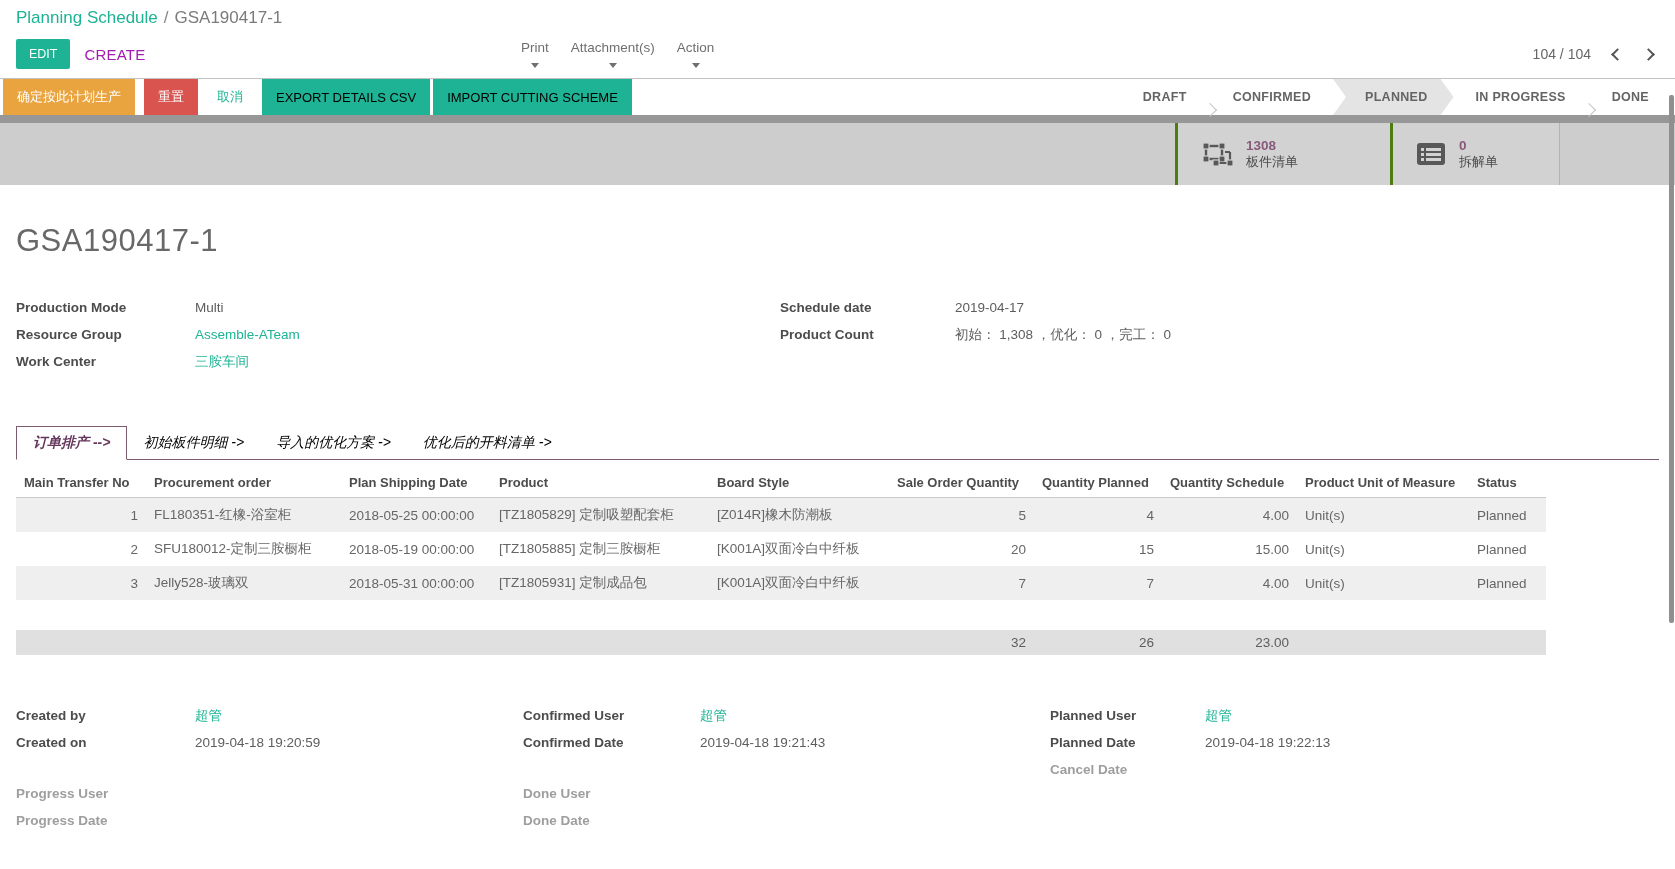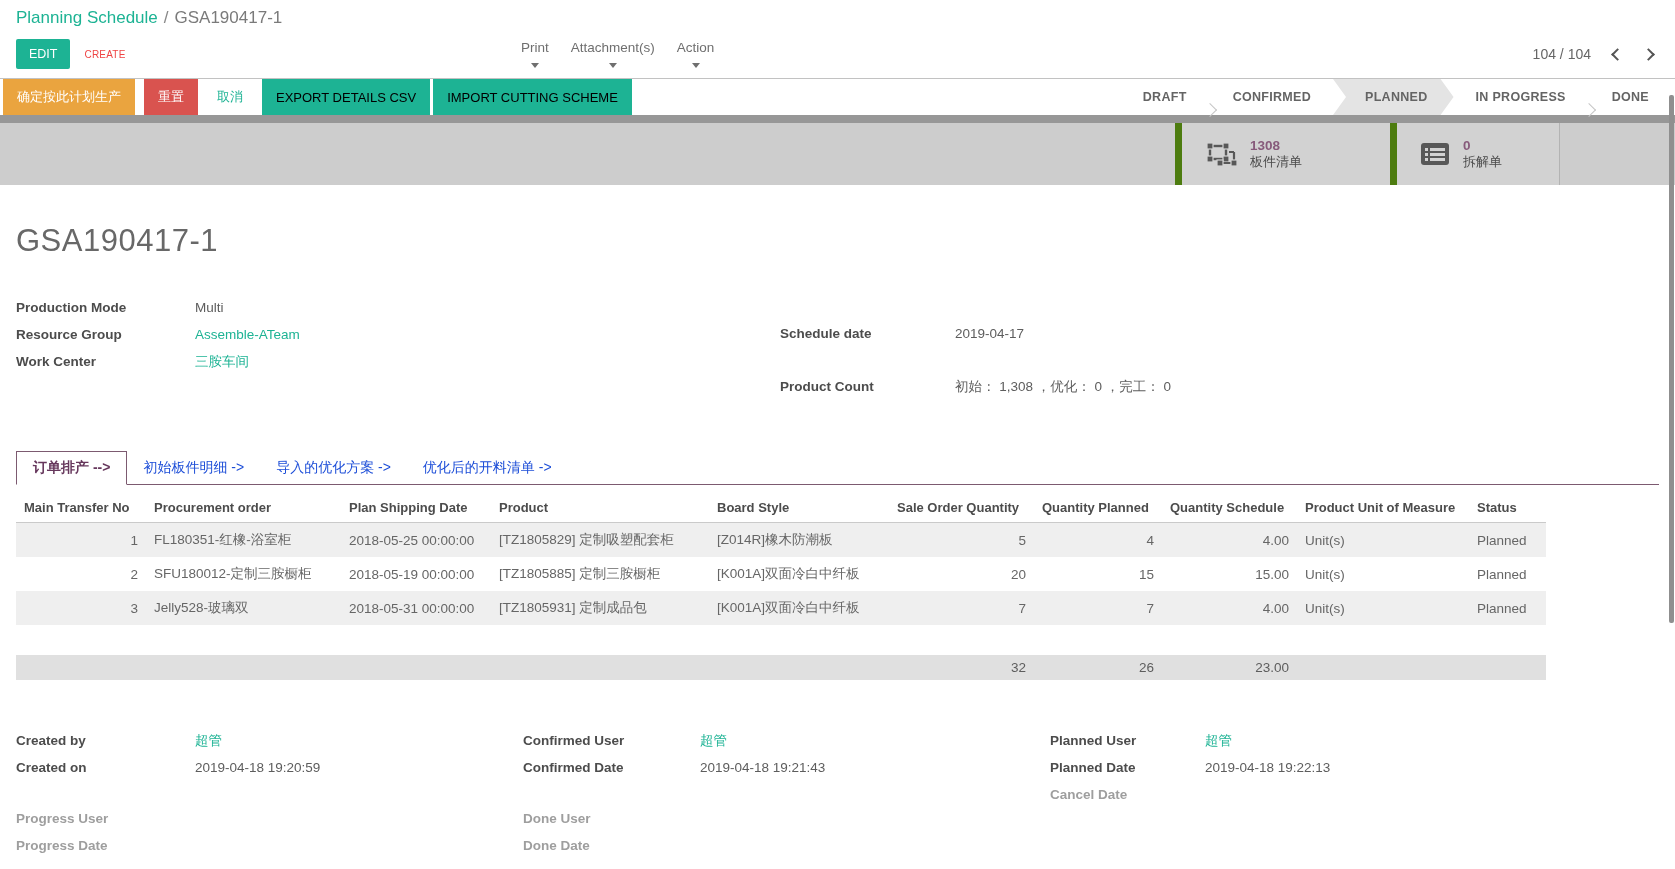--- a/index.html
+++ b/index.html
@@ -11,21 +11,21 @@
   .topbar { padding:6px 16px 0 16px; background:#fff; }
   .breadcrumb { font-size:17px; line-height:24px; }
   .breadcrumb .bc-parent { color:#1db394; cursor:pointer; }
   .breadcrumb .bc-sep { color:#888; padding:0 6px; }
   .breadcrumb .bc-current { color:#7a7a7a; }
 
   .control-row { display:flex; align-items:center; height:48px; }
   .cr-left { width:505px; display:flex; align-items:center; gap:14px; }
   .btn { border:none; cursor:pointer; font-family:inherit; }
   .btn-edit { background:#1db394; color:#fff; font-size:12.5px; padding:8px 13px; border-radius:2px; }
-  .link-create { color:#ef4444; font-size:10px; cursor:pointer; letter-spacing:.2px; }
+  .link-create { color:#a21caf; font-size:15px; cursor:pointer; letter-spacing:.2px; }
   .cr-center { display:flex; align-items:center; gap:22px; color:#6f6f6f; font-size:13.5px; }
   .dd { display:flex; align-items:center; gap:6px; cursor:pointer;flex-direction:column; }
   .caret { width:0; height:0; border-left:4px solid transparent; border-right:4px solid transparent; border-top:5px solid #6f6f6f; margin-top:2px; }
   .cr-right { margin-left:auto; display:flex; align-items:center; gap:22px; color:#5f5f5f; font-size:14px; }
   .pager-count { color:#666; }
   .chev { width:9px; height:9px; border-top:2.5px solid #555; border-right:2.5px solid #555; display:inline-block; cursor:pointer; }
   .chev-left { transform:rotate(-135deg); }
   .chev-right { transform:rotate(45deg); }
   .cr-right .chev-right { margin-right:6px; }
 
@@ -45,44 +45,44 @@
   .stage.active { background:#e4e4e4; padding:0 26px 0 32px;
     clip-path:polygon(0 0, calc(100% - 13px) 0, 100% 50%, calc(100% - 13px) 100%, 0 100%, 13px 50%); }
   .stage-sep { width:10px; height:10px; border-top:1px solid #c6c6c6; border-right:1px solid #c6c6c6;
     transform:rotate(45deg); margin:0 -4px; }
 
   
   .dark-strip { height:8px; background:#979797; }
   .gray-panel { height:62px; background:#cdcdcd; display:flex; justify-content:flex-end; }
   .stat-group { display:flex; height:100%; margin-right:115px; }
   .stat-btn { display:flex; align-items:center; gap:12px; padding:0 22px;
-    border-left:7px solid #4d7c0f; cursor:pointer; min-width:215px; background:#d2d2d2; }
+    border-left:3px solid #4d7c0f; cursor:pointer; min-width:215px; background:#d2d2d2; }
   .stat-btn:last-child { border-right:1px solid #b3b3b3; min-width:170px; }
   .stat-texts { display:flex; flex-direction:column; line-height:16px; }
   .stat-value { color:#875a7b; font-weight:bold; font-size:13.5px; }
   .stat-label { color:#4a4a4a; font-size:13px; }
   .stat-icon svg { display:block; }
 
   
   .sheet { padding:38px 16px 0 16px; background:#fff; }
   .sheet-title { font-size:31px; font-weight:normal; color:#686868; letter-spacing:.5px; }
 
   .field-groups { display:flex; margin-top:40px; }
   .fg { display:flex; flex-direction:column; gap:9px; }
   .fg-left { width:764px; }
   .field-row { display:flex; align-items:baseline; line-height:18px; }
   .f-label { font-weight:bold; color:#4c4c4c; font-size:13.5px; }
   .fg-left .f-label { width:179px; }
-  .fg-right .f-label { width:175px;margin-top:26px; }
+  .fg-right .f-label { width:175px; }
   .f-value { color:#5d5d5d; font-size:13.5px; }
   .f-link { color:#1db394; cursor:pointer; }
 
   
-  .tabs { display:flex; align-items:flex-end; margin-top:56px; border-bottom:1px solid #7c5a70; height:33px; }
-  .tab { padding:7px 16px; font-size:14px; color:#1d4ed8; cursor:pointer; white-space:nowrap; }
+  .tabs { display:flex; align-items:flex-end; margin-top:56px; border-bottom:1px solid #7c5a70; height:33px;font-style:italic; }
+  .tab { padding:7px 16px; font-size:14px; color:#000000; cursor:pointer; white-space:nowrap; }
   .tab.active { border:1px solid #7c5a70; border-bottom:1px solid #fff; margin-bottom:-1px;
     color:#66375c; font-weight:bold; background:#fff; }
 
   
   table.list { border-collapse:collapse; table-layout:fixed; width:1530px; margin-top:8px; }
   table.list th { font-size:13px; font-weight:bold; color:#4c4c4c; text-align:left;
     padding:7px 8px; border-bottom:1px solid #cacaca; white-space:nowrap; overflow:hidden; }
   table.list td { font-size:13.5px; color:#666; padding:8px 8px; white-space:nowrap; overflow:hidden; }
   table.list tbody tr:nth-child(odd) { background:#efefef; }
   th.num, td.num { text-align:right; }

